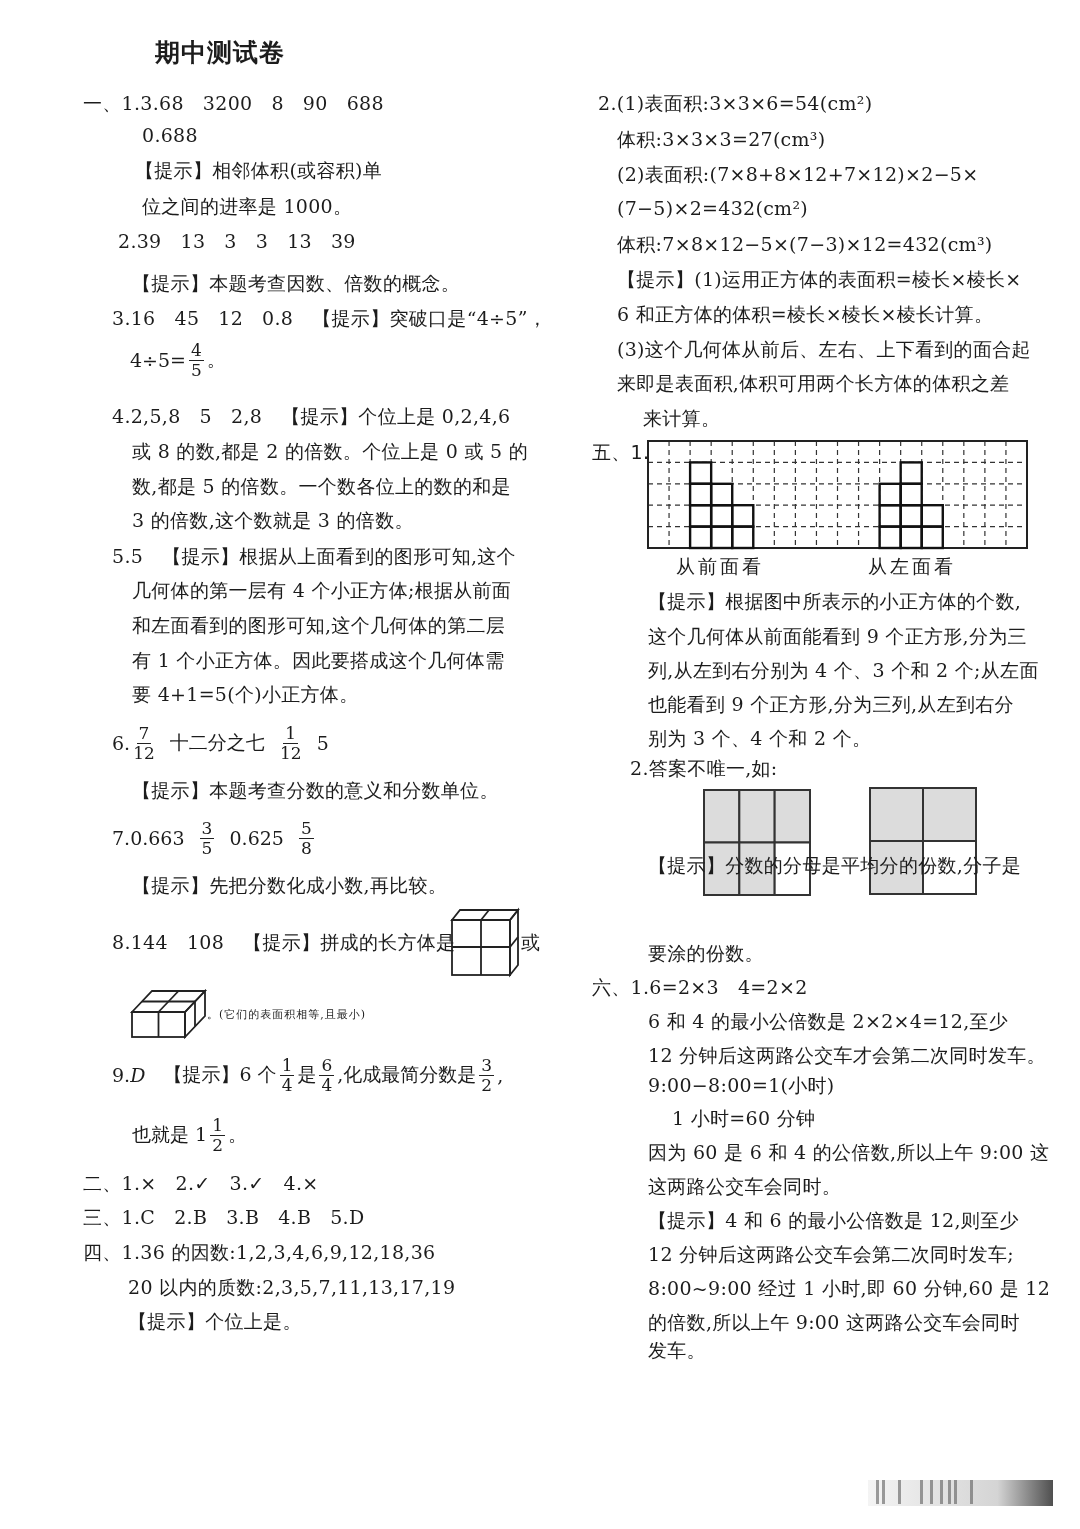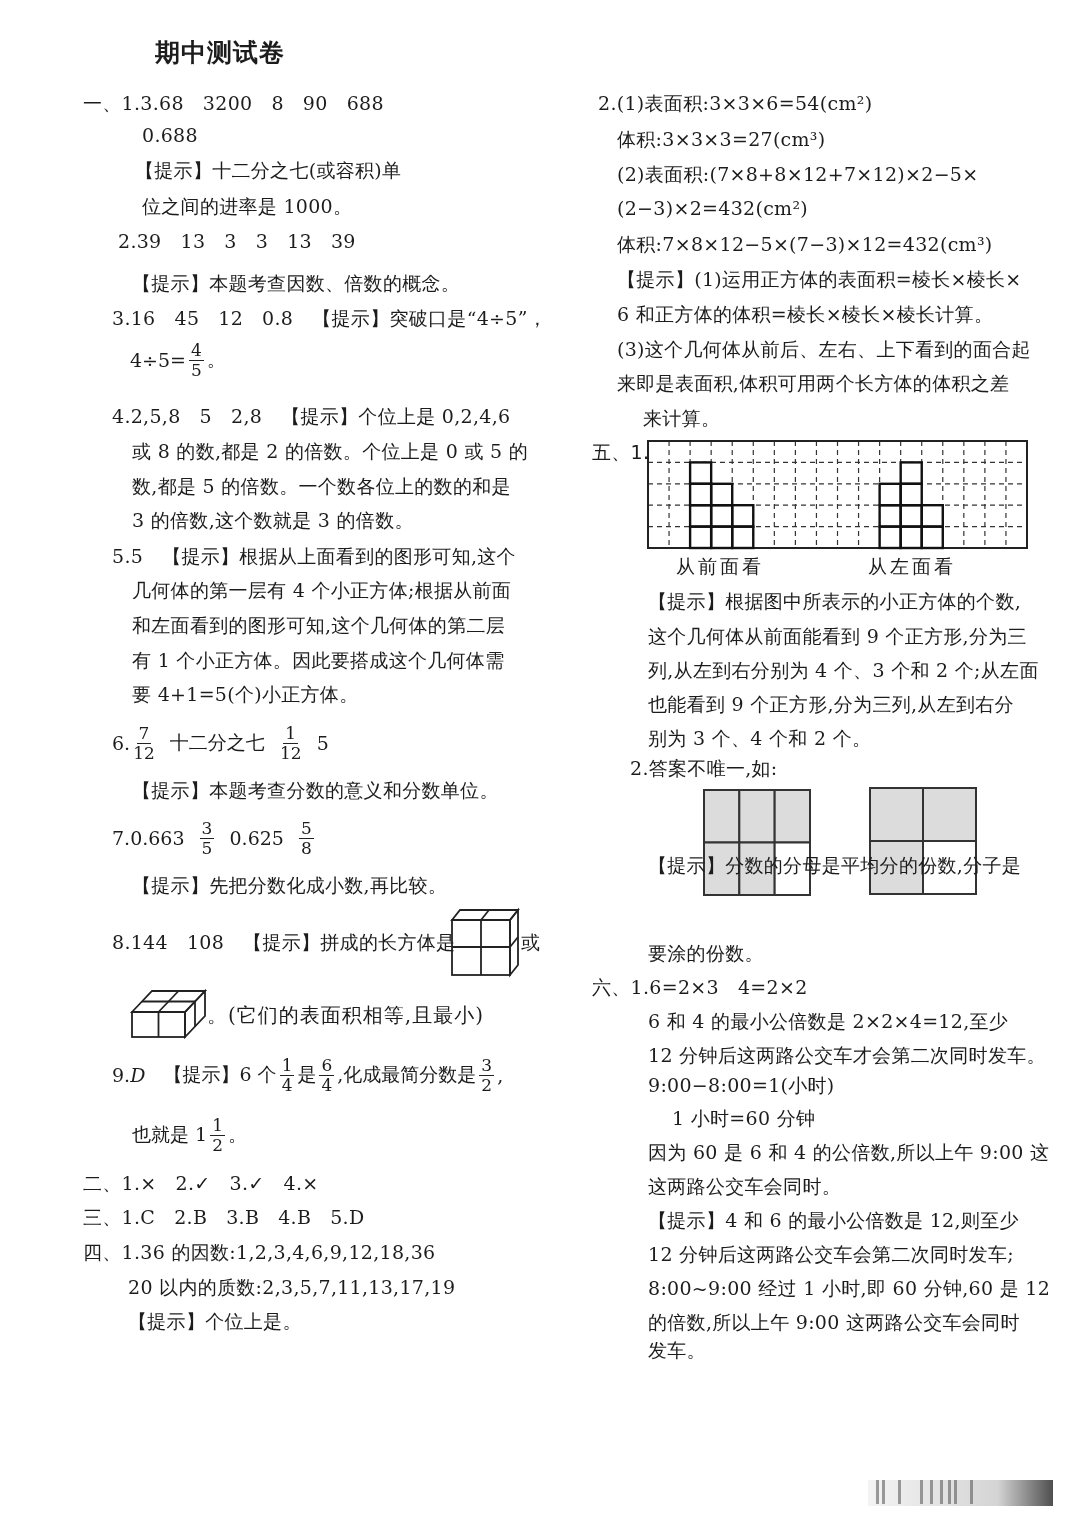--- a/index.html
+++ b/index.html
@@ -9,35 +9,35 @@
     font-family:"DejaVu Serif","Liberation Serif",serif;
   }
   .ln { position:absolute; font-size:19px; line-height:22px; white-space:pre; letter-spacing:0.3px; }
   .title { position:absolute; left:155px; top:36px; font-size:25px; font-weight:bold; letter-spacing:1px;
            font-family:"DejaVu Sans","Liberation Sans",sans-serif; }
   .lbl { font-family:"DejaVu Sans","Liberation Sans",sans-serif; }
   .fl { position:absolute; font-size:19px; white-space:pre; display:flex; align-items:center; height:44px; }
   .frac { display:inline-flex; flex-direction:column; align-items:center; font-size:17px; line-height:19px; margin:0 3px; }
   .frac .num { border-bottom:1.3px solid #222; padding:0 2px; }
   .it { font-style:italic; }
-  .small { font-size:20px; letter-spacing:1px; }
+  .small { font-size:11px; letter-spacing:1px; }
   svg { position:absolute; overflow:visible; }
   .edge { position:absolute; left:868px; top:1480px; width:185px; height:26px;
           background:linear-gradient(to right, rgba(200,200,200,0.2), rgba(170,170,170,0.5) 70%, rgba(60,60,60,0.9)); }
   .edge span { position:absolute; top:0; width:3px; height:24px; background:rgba(80,80,80,0.55); }
 </style>
 </head>
 <body>
 
 <div class="title">期中测试卷</div>
 
 <div>
   <div class="ln" style="left:83px;top:92px"><span class="lbl">一、</span><span>1.3.68   3200   8   90   688</span></div>
   <div class="ln" style="left:142px;top:124px">0.688</div>
-  <div class="ln" style="left:135px;top:159px">【提示】十二分之七(或容积)单</div>
+  <div class="ln" style="left:135px;top:159px">【提示】相邻体积(或容积)单</div>
   <div class="ln" style="left:142px;top:195px">位之间的进率是 1000。</div>
 
   <div class="ln" style="left:118px;top:230px">2.39   13   3   3   13   39</div>
   <div class="ln" style="left:132px;top:272px">【提示】本题考查因数、倍数的概念。</div>
 
   <div class="ln" style="left:112px;top:307px">3.16   45   12   0.8   【提示】突破口是“4÷5”，</div>
   <div class="fl" style="left:130px;top:338px">
     <span>4÷5=</span>
     <span class="frac"><span class="num">4</span><span class="den">5</span></span>
     <span>。</span>
@@ -118,21 +118,21 @@
 <div class="ln" style="left:83px;top:1172px">二、1.×   2.✓   3.✓   4.×</div>
 <div class="ln" style="left:83px;top:1206px">三、1.C   2.B   3.B   4.B   5.D</div>
 <div class="ln" style="left:83px;top:1241px">四、1.36 的因数:1,2,3,4,6,9,12,18,36</div>
 <div class="ln" style="left:128px;top:1276px">20 以内的质数:2,3,5,7,11,13,17,19</div>
 <div class="ln" style="left:128px;top:1310px">【提示】个位上是。</div>
 
 <div>
   <div class="ln" style="left:598px;top:92px">2.(1)表面积:3×3×6=54(cm²)</div>
   <div class="ln" style="left:617px;top:128px">体积:3×3×3=27(cm³)</div>
   <div class="ln" style="left:617px;top:163px">(2)表面积:(7×8+8×12+7×12)×2−5×</div>
-  <div class="ln" style="left:617px;top:197px">(2−3)×2=432(cm²)</div>
+  <div class="ln" style="left:617px;top:197px">(7−5)×2=432(cm²)</div>
   <div class="ln" style="left:617px;top:233px">体积:7×8×12−5×(7−3)×12=432(cm³)</div>
   <div class="ln" style="left:617px;top:268px">【提示】(1)运用正方体的表面积=棱长×棱长×</div>
   <div class="ln" style="left:617px;top:303px">6 和正方体的体积=棱长×棱长×棱长计算。</div>
   <div class="ln" style="left:617px;top:338px">(3)这个几何体从前后、左右、上下看到的面合起</div>
   <div class="ln" style="left:617px;top:372px">来即是表面积,体积可用两个长方体的体积之差</div>
   <div class="ln" style="left:643px;top:407px">来计算。</div>
 </div>
 
 <div>
   <div class="ln lbl" style="left:592px;top:441px">五、1.</div>

